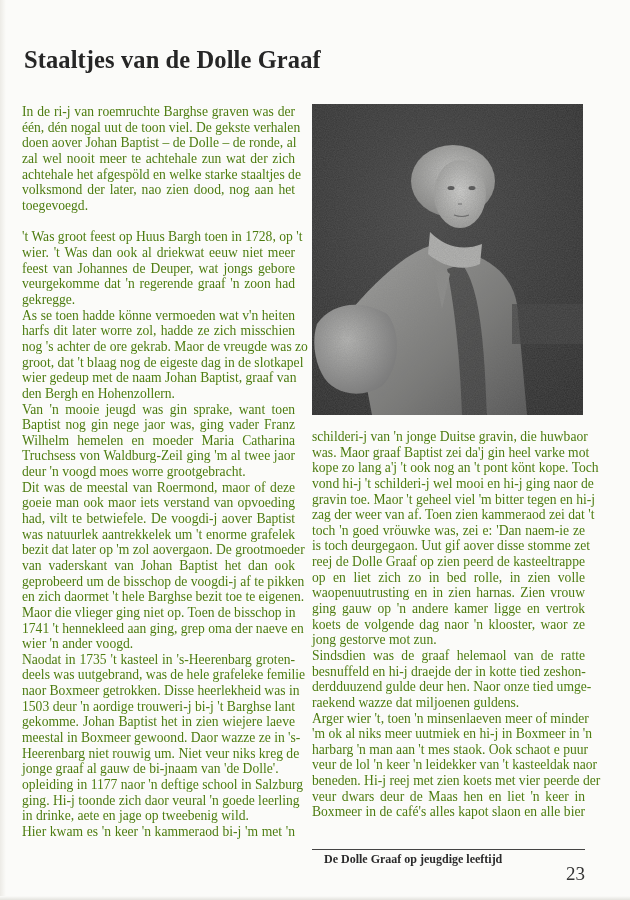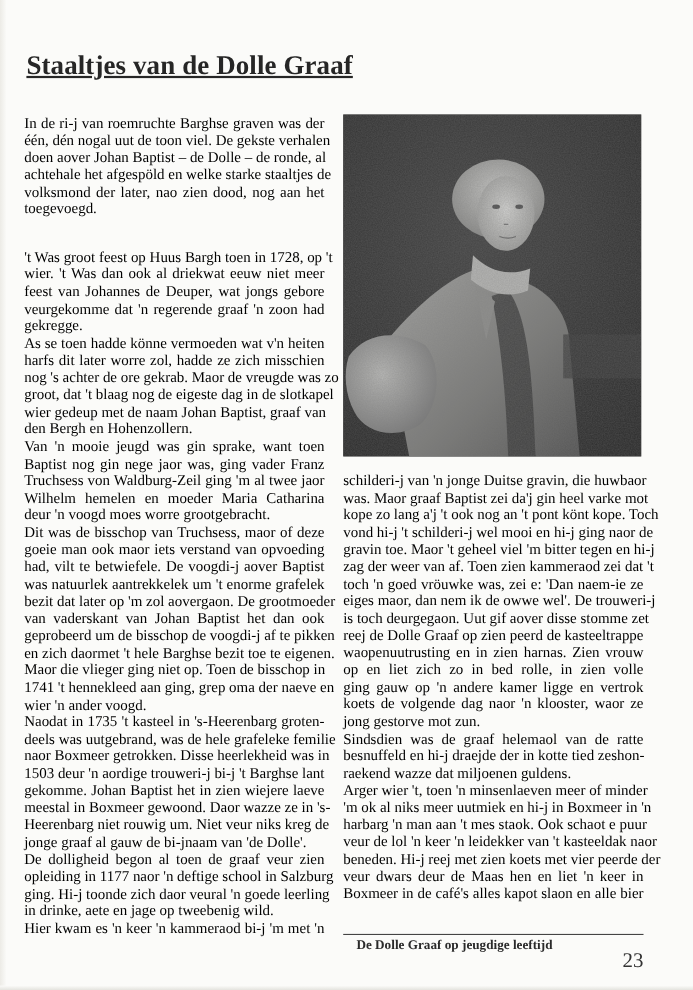--- a/index.html
+++ b/index.html
@@ -30,45 +30,44 @@
   .title {
     position: absolute;
     left: 24px;
     top: 46px;
     margin: 0;
     font-size: 24.5px;
     font-weight: bold;
     letter-spacing: 0.1px;
     color: #262626;
     white-space: nowrap;
-    text-decoration: underline;
   }
   .col {
     position: absolute;
     font-size: 13.6px;
     line-height: 15.65px;
     text-align: justify;
-    color: #000000;
+    color: #4d7c0f;
   }
   .col-left {
     left: 22px;
     top: 104px;
     width: 273px;
   }
   .col-right {
     left: 312px;
     top: 429px;
     width: 273px;
     font-family: Liberation Serif, serif;
   }
   .col p {
     margin: 0;
   }
   .col p.gap {
-    margin-top: 28px;
+    margin-top: 16px;
   }
   .line {
     display: block;
     text-align: justify;
     text-align-last: justify;
     white-space: nowrap;
     height: 15.65px;
     overflow: visible;
   }
   .line.last {
@@ -117,20 +116,21 @@
 <div class="page-edge"></div>
 <div class="bottom-edge"></div>
 
 <h1 class="title">Staaltjes van de Dolle Graaf</h1>
 
 <div class="col col-left" id="col-left">
     <p>
       <span class="line">In de ri-j van roemruchte Barghse graven was der</span>
       <span class="line">één, dén nogal uut de toon viel. De gekste verhalen</span>
       <span class="line">doen aover Johan Baptist – de Dolle – de ronde, al</span>
+      <span class="line">zal wel nooit meer te achtehale zun wat der zich</span>
       <span class="line">achtehale het afgespöld en welke starke staaltjes de</span>
       <span class="line">volksmond der later, nao zien dood, nog aan het</span>
       <span class="line last">toegevoegd.</span>
     </p>
     <p class="gap">
       <span class="line">'t Was groot feest op Huus Bargh toen in 1728, op 't</span>
       <span class="line">wier. 't Was dan ook al driekwat eeuw niet meer</span>
       <span class="line">feest van Johannes de Deuper, wat jongs gebore</span>
       <span class="line">veurgekomme dat 'n regerende graaf 'n zoon had</span>
       <span class="line last">gekregge.</span>
@@ -139,26 +139,26 @@
       <span class="line">As se toen hadde könne vermoeden wat v'n heiten</span>
       <span class="line">harfs dit later worre zol, hadde ze zich misschien</span>
       <span class="line">nog 's achter de ore gekrab. Maor de vreugde was zo</span>
       <span class="line">groot, dat 't blaag nog de eigeste dag in de slotkapel</span>
       <span class="line">wier gedeup met de naam Johan Baptist, graaf van</span>
       <span class="line last">den Bergh en Hohenzollern.</span>
     </p>
     <p>
       <span class="line">Van 'n mooie jeugd was gin sprake, want toen</span>
       <span class="line">Baptist nog gin nege jaor was, ging vader Franz</span>
+      <span class="line">Wilhelm hemelen en moeder Maria Catharina</span>
       <span class="line">Truchsess von Waldburg-Zeil ging 'm al twee jaor</span>
-      <span class="line">Wilhelm hemelen en moeder Maria Catharina</span>
       <span class="line last">deur 'n voogd moes worre grootgebracht.</span>
     </p>
     <p>
-      <span class="line">Dit was de bisschop van Truchsess, maor of deze</span>
+      <span class="line">Dit was de meestal van Roermond, maor of deze</span>
       <span class="line">goeie man ook maor iets verstand van opvoeding</span>
       <span class="line">had, vilt te betwiefele. De voogdi-j aover Baptist</span>
       <span class="line">was natuurlek aantrekkelek um 't enorme grafelek</span>
       <span class="line">bezit dat later op 'm zol aovergaon. De grootmoeder</span>
       <span class="line">van vaderskant van Johan Baptist het dan ook</span>
       <span class="line">geprobeerd um de bisschop de voogdi-j af te pikken</span>
       <span class="line">en zich daormet 't hele Barghse bezit toe te eigenen.</span>
       <span class="line">Maor die vlieger ging niet op. Toen de bisschop in</span>
       <span class="line">1741 't hennekleed aan ging, grep oma der naeve en</span>
       <span class="line last">wier 'n ander voogd.</span>
@@ -167,21 +167,20 @@
       <span class="line">Naodat in 1735 't kasteel in 's-Heerenbarg groten-</span>
       <span class="line">deels was uutgebrand, was de hele grafeleke femilie</span>
       <span class="line">naor Boxmeer getrokken. Disse heerlekheid was in</span>
       <span class="line">1503 deur 'n aordige trouweri-j bi-j 't Barghse lant</span>
       <span class="line">gekomme. Johan Baptist het in zien wiejere laeve</span>
       <span class="line">meestal in Boxmeer gewoond. Daor wazze ze in 's-</span>
       <span class="line">Heerenbarg niet rouwig um. Niet veur niks kreg de</span>
       <span class="line last">jonge graaf al gauw de bi-jnaam van 'de Dolle'.</span>
     </p>
     <p>
-      <span class="line">De dolligheid begon al toen de graaf veur zien</span>
       <span class="line">opleiding in 1177 naor 'n deftige school in Salzburg</span>
       <span class="line">ging. Hi-j toonde zich daor veural 'n goede leerling</span>
       <span class="line last">in drinke, aete en jage op tweebenig wild.</span>
     </p>
     <p>
       <span class="line">Hier kwam es 'n keer 'n kammeraod bi-j 'm met 'n</span>
     </p>
   </div>
 
 <div class="portrait">
@@ -240,32 +239,32 @@
 
 <div class="col col-right" id="col-right">
     <p>
       <span class="line">schilderi-j van 'n jonge Duitse gravin, die huwbaor</span>
       <span class="line">was. Maor graaf Baptist zei da'j gin heel varke mot</span>
       <span class="line">kope zo lang a'j 't ook nog an 't pont könt kope. Toch</span>
       <span class="line">vond hi-j 't schilderi-j wel mooi en hi-j ging naor de</span>
       <span class="line">gravin toe. Maor 't geheel viel 'm bitter tegen en hi-j</span>
       <span class="line">zag der weer van af. Toen zien kammeraod zei dat 't</span>
       <span class="line">toch 'n goed vröuwke was, zei e: 'Dan naem-ie ze</span>
-      <span class="line">eiges maor, dan nem ik de owwe wel'. De trouweri-j</span>
       <span class="line">is toch deurgegaon. Uut gif aover disse stomme zet</span>
       <span class="line">reej de Dolle Graaf op zien peerd de kasteeltrappe</span>
+      <span class="line">op en liet zich zo in bed rolle, in zien volle</span>
       <span class="line">waopenuutrusting en in zien harnas. Zien vrouw</span>
-      <span class="line">op en liet zich zo in bed rolle, in zien volle</span>
       <span class="line">ging gauw op 'n andere kamer ligge en vertrok</span>
       <span class="line">koets de volgende dag naor 'n klooster, waor ze</span>
       <span class="line last">jong gestorve mot zun.</span>
     </p>
     <p>
       <span class="line">Sindsdien was de graaf helemaol van de ratte</span>
       <span class="line">besnuffeld en hi-j draejde der in kotte tied zeshon-</span>
+      <span class="line">derdduuzend gulde deur hen. Naor onze tied umge-</span>
       <span class="line last">raekend wazze dat miljoenen guldens.</span>
     </p>
     <p>
       <span class="line">Arger wier 't, toen 'n minsenlaeven meer of minder</span>
       <span class="line">'m ok al niks meer uutmiek en hi-j in Boxmeer in 'n</span>
       <span class="line">harbarg 'n man aan 't mes staok. Ook schaot e puur</span>
       <span class="line">veur de lol 'n keer 'n leidekker van 't kasteeldak naor</span>
       <span class="line">beneden. Hi-j reej met zien koets met vier peerde der</span>
       <span class="line">veur dwars deur de Maas hen en liet 'n keer in</span>
       <span class="line">Boxmeer in de café's alles kapot slaon en alle bier</span>

